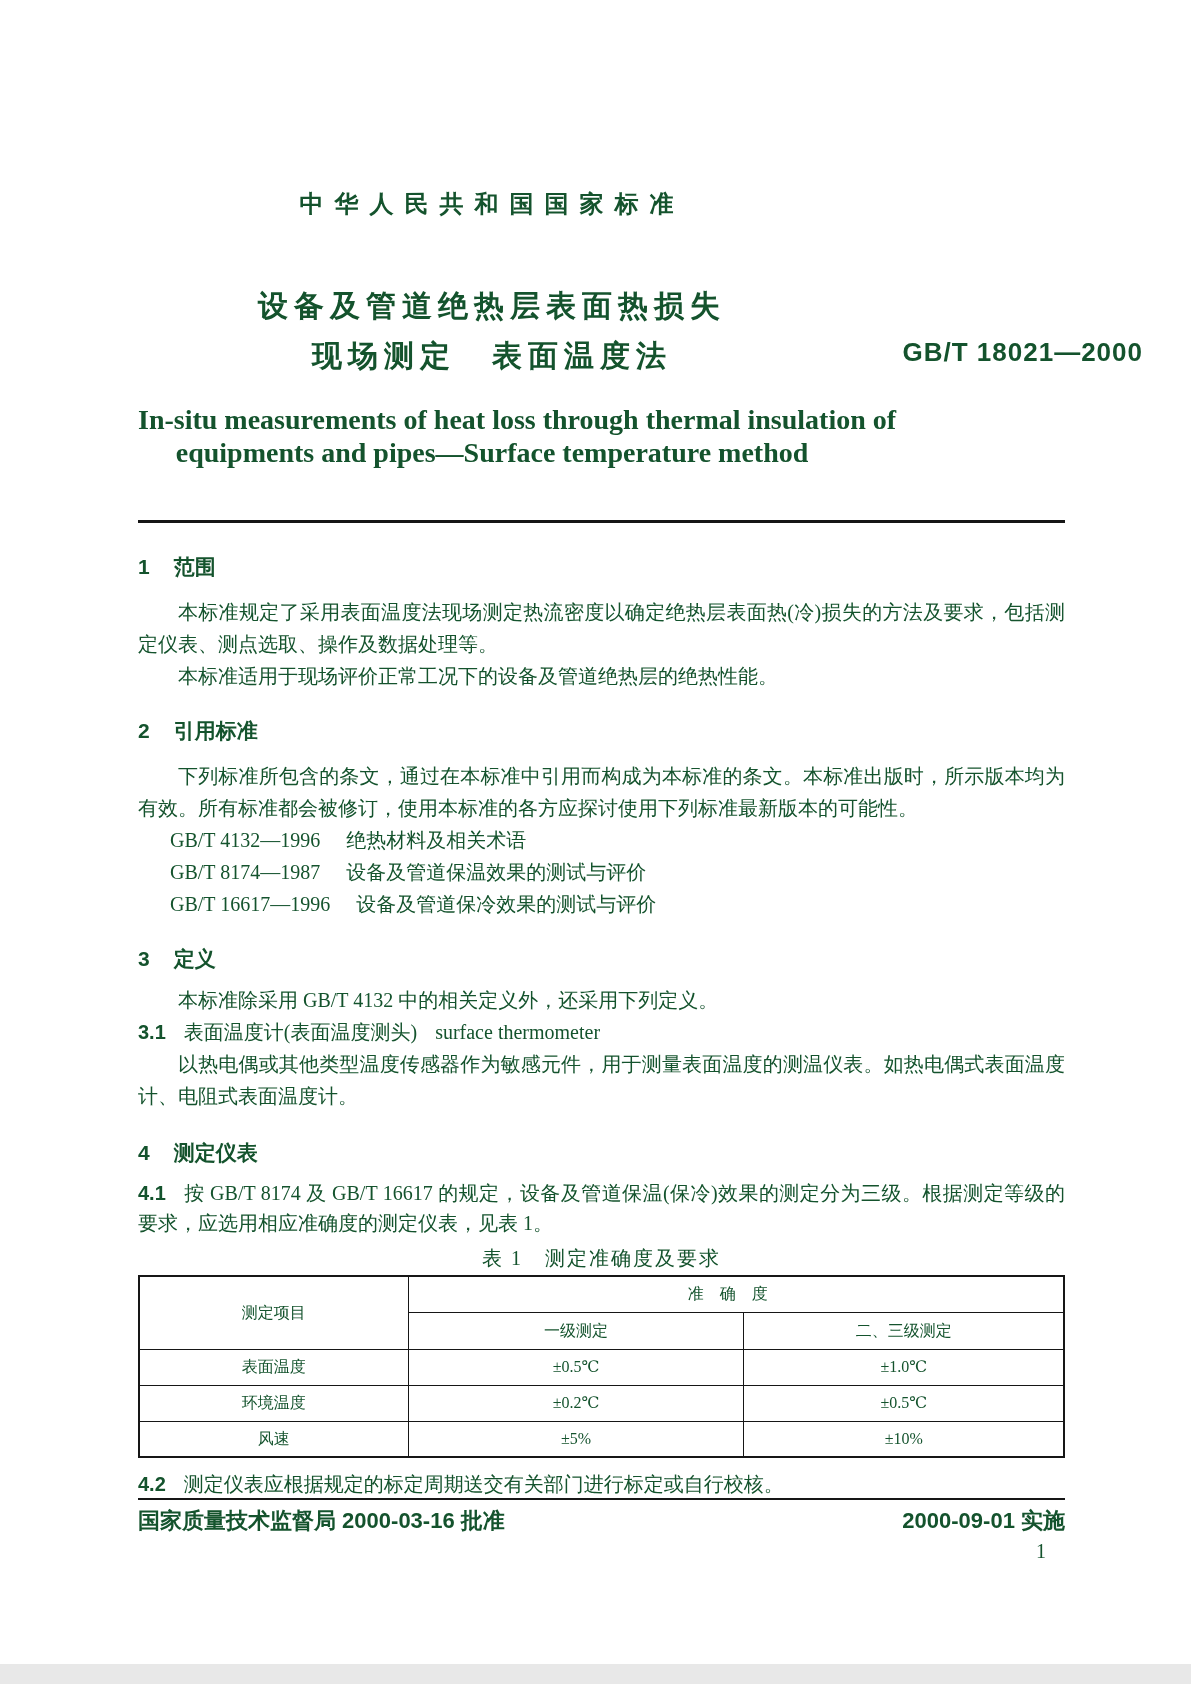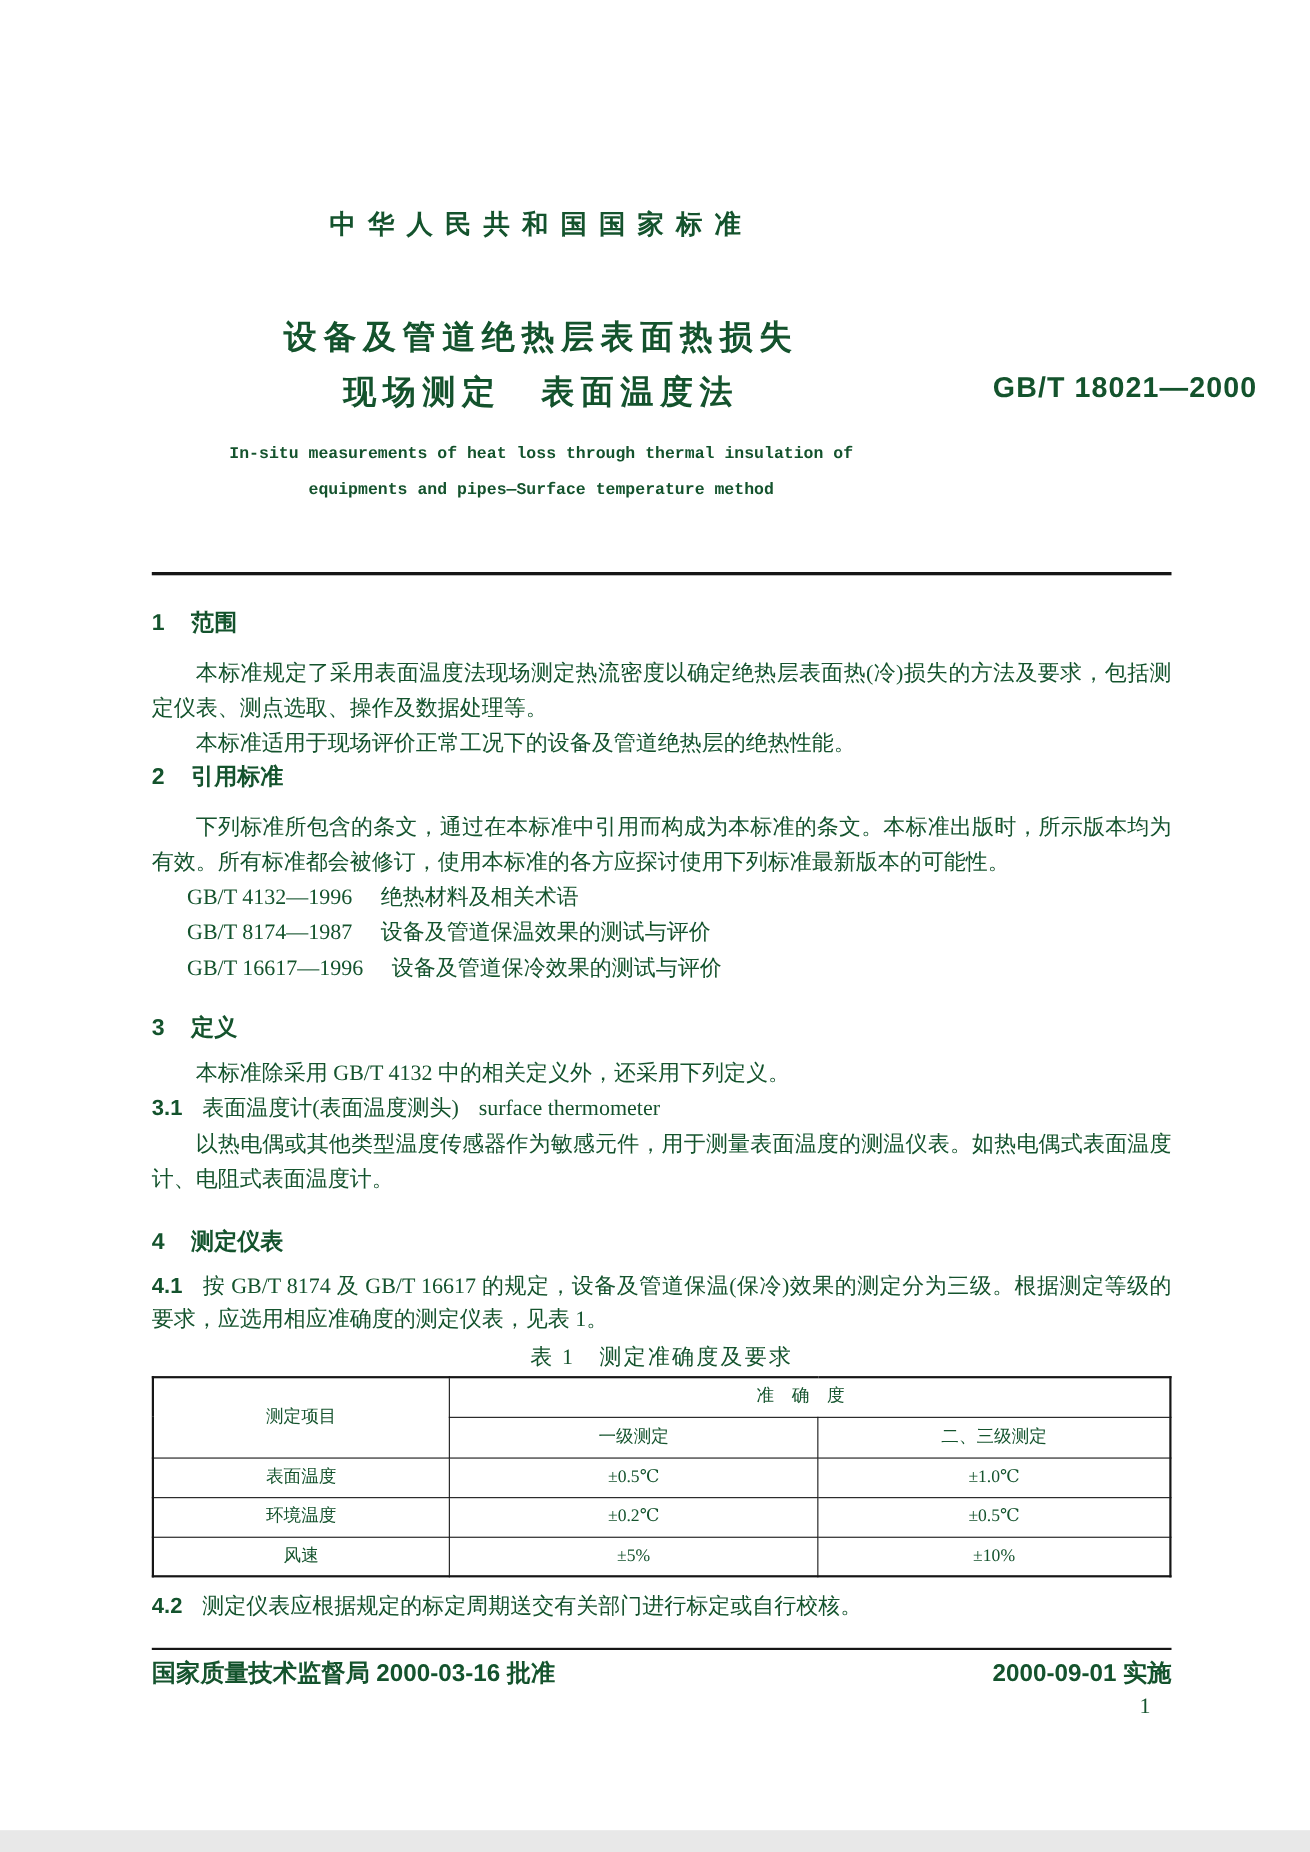--- a/index.html
+++ b/index.html
@@ -19,39 +19,39 @@
     position: absolute; top: 188px; left: 0; width: 100%;
     font-family: "Liberation Sans", "DejaVu Sans", sans-serif;
     font-weight: 700; font-size: 24px; letter-spacing: 11px; white-space: nowrap;
   }
   .title-cn { position: absolute; left: 0; width: 100%;
     font-family: "Liberation Sans", "DejaVu Sans", sans-serif;
     font-weight: 700; font-size: 30px; letter-spacing: 6px; white-space: nowrap; }
   .title-cn.l1 { top: 286px; }
   .title-cn.l2 { top: 336px; }
   .title-en { position: absolute; left: 0; width: 100%;
-    font-family: Liberation Mono, monospace;
-    font-weight: 700; font-size: 15px; white-space: nowrap; }
+    font-family: Liberation Serif, serif;
+    font-weight: 700; font-size: 28px; white-space: nowrap; }
   .title-en.l1 { top: 404px; }
   .title-en.l2 { top: 437px; }
   .std-number {
     position: absolute; top: 337px; right: 48px;
     font-family: "Liberation Sans", "DejaVu Sans", sans-serif;
     font-weight: 600; font-size: 26px; letter-spacing: 1px; white-space: nowrap;
   }
   .rule-top { position: absolute; left: 138px; top: 520px; width: 927px;
     border-top: 3px solid #161616; }
   
   .flow { position: absolute; left: 138px; top: 524px; width: 927px;
     font-size: 20px; line-height: 32px; text-align: justify; }
   .sec-h { font-family: "Liberation Sans", "DejaVu Sans", sans-serif;
     font-weight: 700; font-size: 21px; line-height: 30px; text-align: left; }
   .sec-h .sec-num { display: inline-block; margin-right: 24px; }
   .sec-h.h1 { margin-top: 28px; }
-  .sec-h.h2 { }
+  .sec-h.h2 { margin-top: 24px; }
   .sec-h.h3 { margin-top: 24px; }
   .sec-h.h4 { margin-top: 26px; }
   p.body { margin: 0; text-indent: 2em; }
   p.body.mt { margin-top: 14px; }
   p.body.mt2 { margin-top: 10px; }
   .refs { margin-left: 32px; text-align: left; }
   .ref-line .ref-code { display: inline-block; margin-right: 26px; }
   .clause-line { text-align: left; }
   .clause-num { font-family: "Liberation Sans", "DejaVu Sans", sans-serif;
     font-weight: 700; display: inline-block; margin-right: 18px; }

